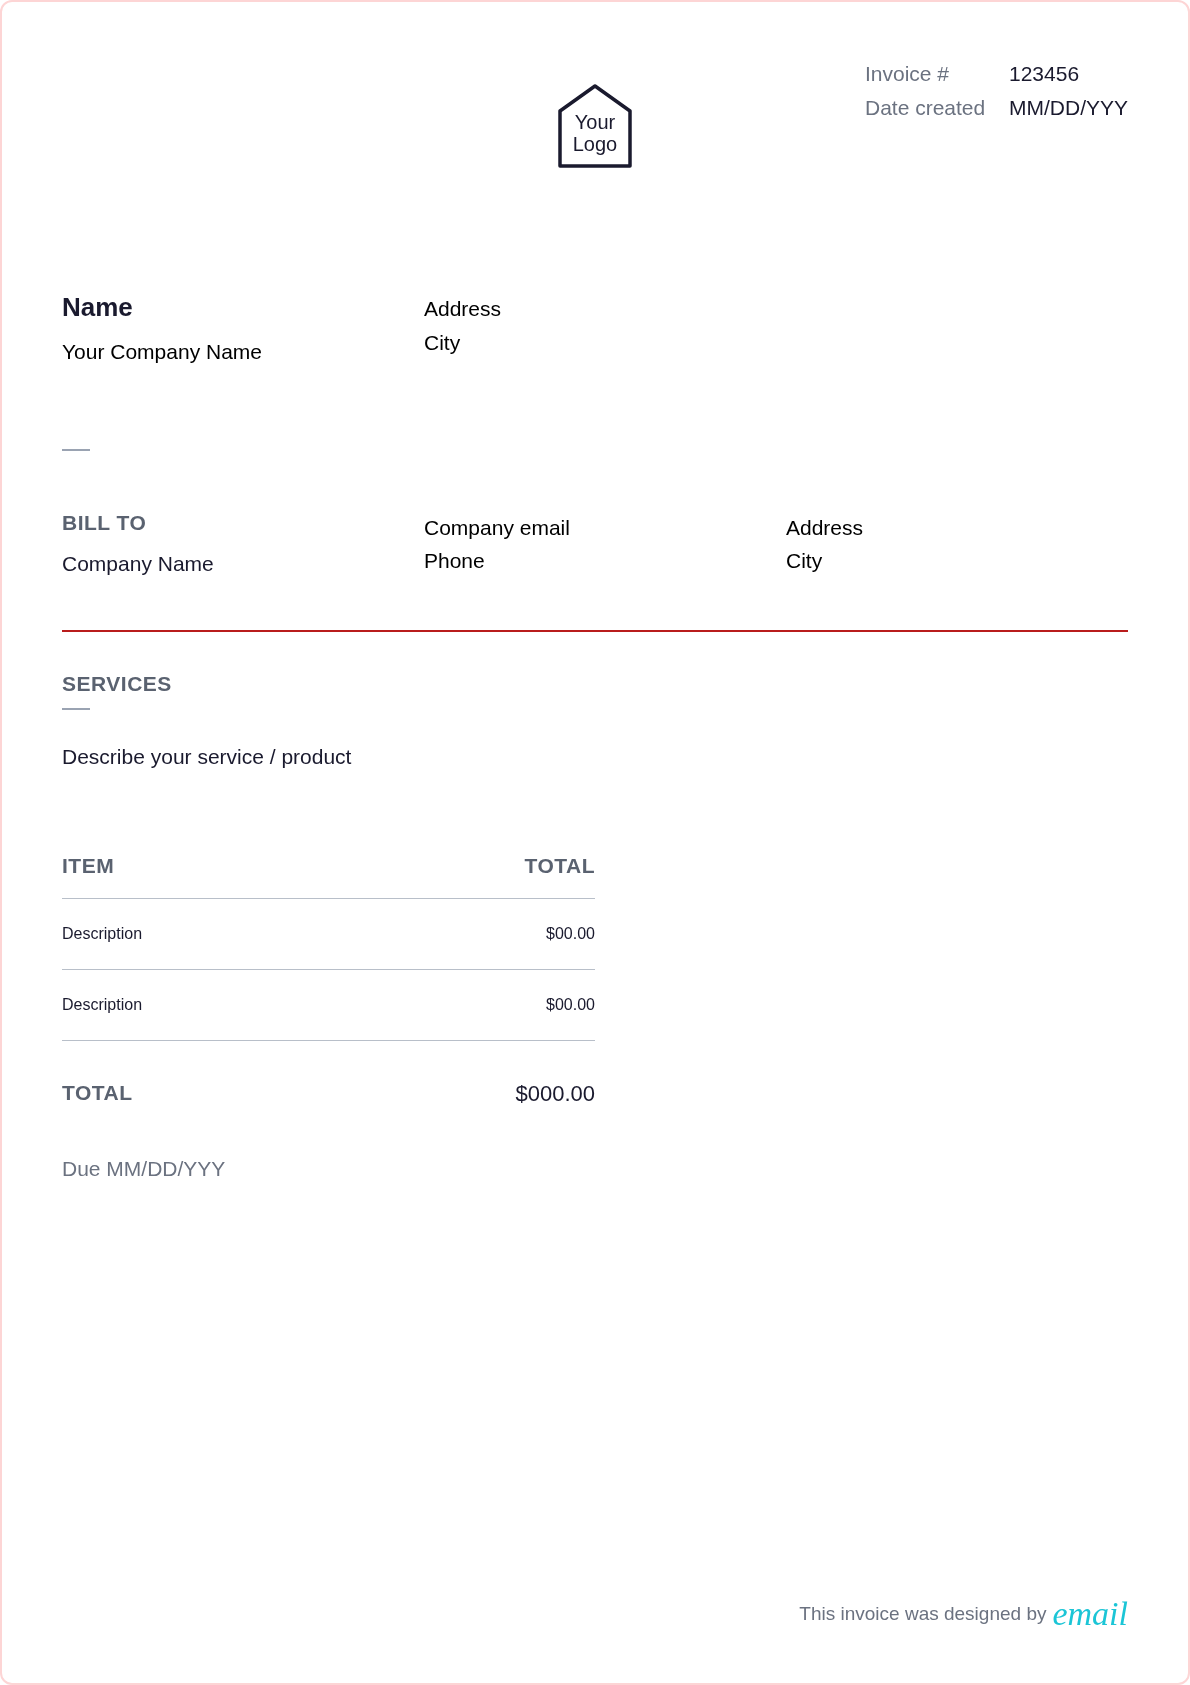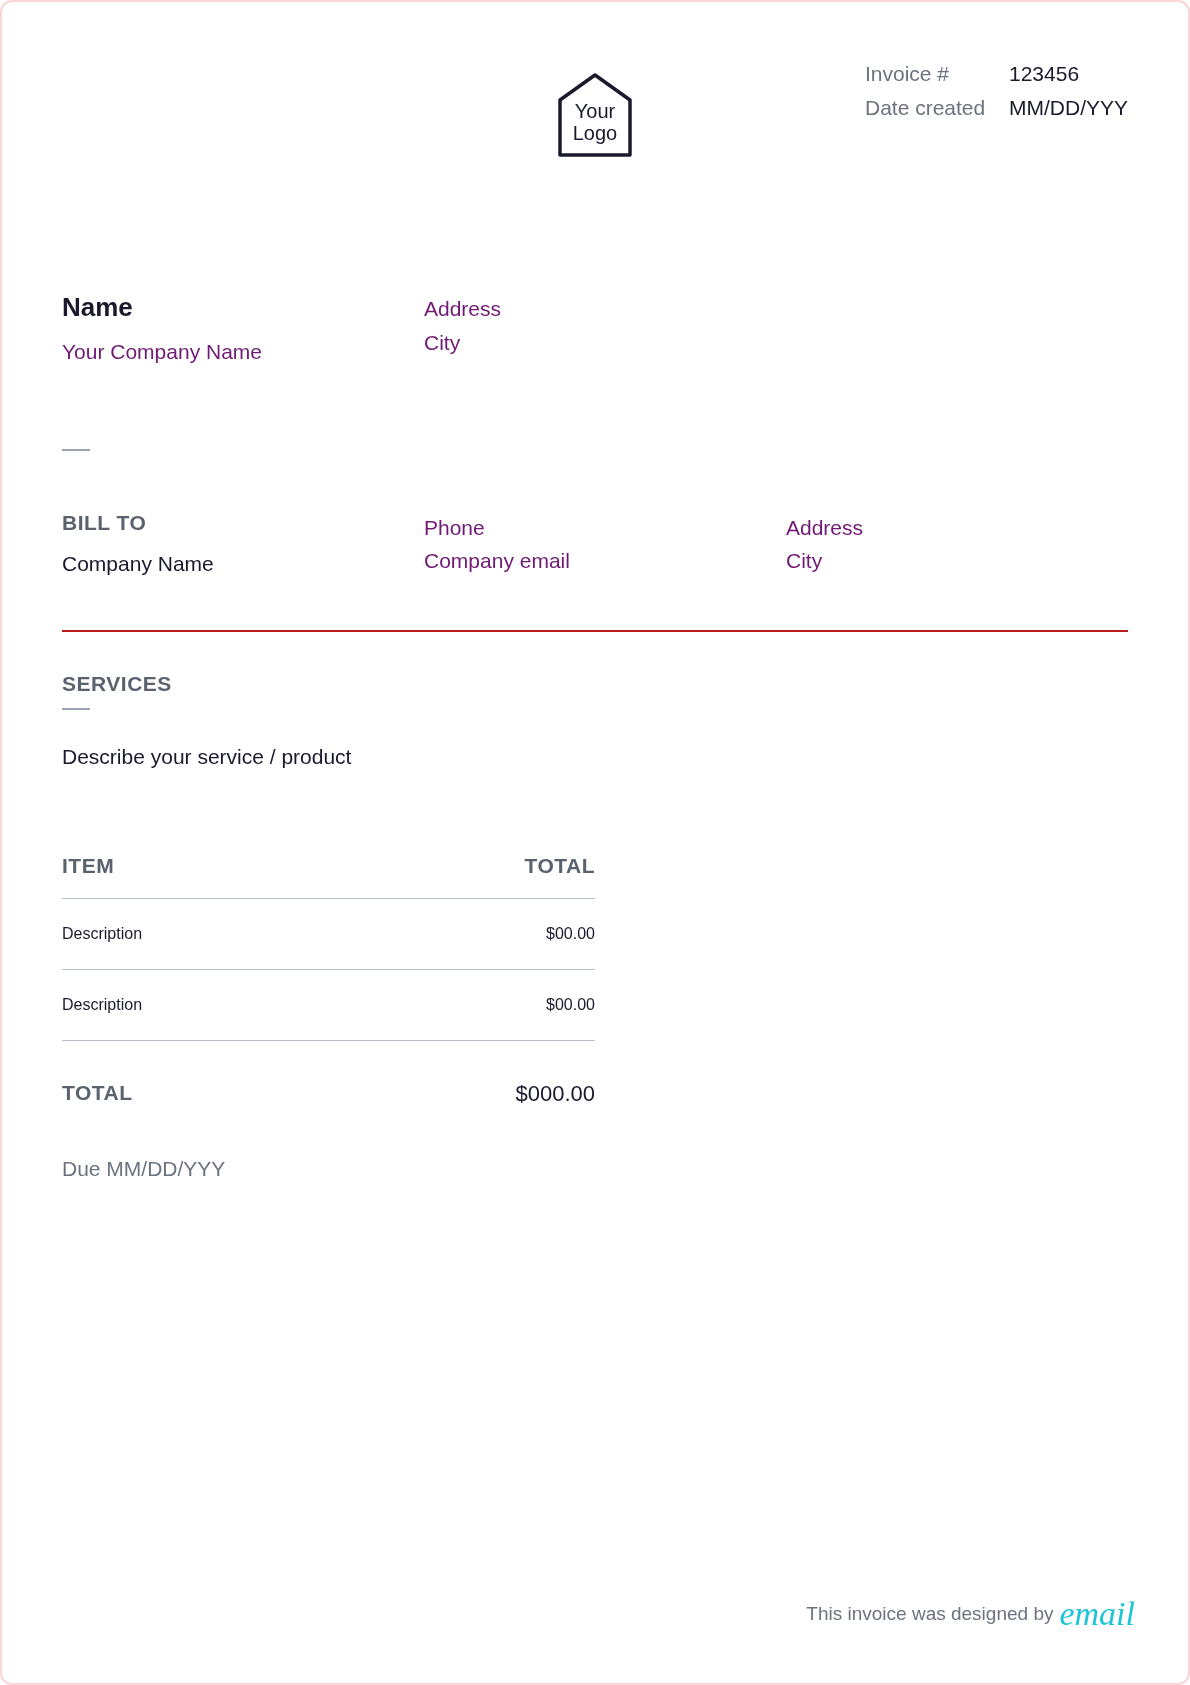--- a/index.html
+++ b/index.html
@@ -22,21 +22,21 @@
       display: flex;
       align-items: flex-start;
       justify-content: flex-end;
       position: relative;
       height: 160px;
     }
     .logo {
       position: absolute;
       left: 50%;
       transform: translateX(-50%);
-      top: 3px;
+      top: 14px;
     }
     .logo svg {
       display: block;
     }
     .invoice-meta {
       text-align: left;
       font-size: 21px;
       color: #5a6270;
     }
     .invoice-meta-row {
@@ -59,21 +59,21 @@
       grid-template-columns: 1fr 1fr 1fr;
       gap: 20px;
     }
     .name-label {
       font-size: 26px;
       font-weight: 700;
       color: #1a1a2e;
       margin-bottom: 12px;
     }
     .muted {
-      color: #701a75;
+      color: #000000;
       font-size: 21px;
       line-height: 1.6;
     }
     .dark-text {
       color: #1a1a2e;
       font-size: 21px;
       line-height: 1.6;
     }
     .dash {
       width: 28px;
@@ -144,21 +144,21 @@
       font-size: 22px;
     }
     .due-date {
       margin-top: 50px;
       color: #6b7280;
       font-size: 21px;
     }
     .footer {
       position: absolute;
       bottom: 50px;
-      right: 53px;
+      right: 60px;
       display: flex;
       align-items: center;
       gap: 6px;
       color: #6b7280;
       font-size: 19px;
     }
     .lili-logo {
       font-family: "Brush Script MT", cursive;
       font-size: 34px;
       color: #1bc5d6;
@@ -202,22 +202,22 @@
 </div>
 
 <div class="dash"></div>
 
 <div class="bill-to-section">
   <div class="bill-to-col">
     <div class="section-heading">BILL TO</div>
     <div class="dark-text">Company Name</div>
   </div>
   <div class="bill-to-col">
+    <div class="muted">Company email</div>
     <div class="muted">Phone</div>
-    <div class="muted">Company email</div>
   </div>
   <div class="bill-to-col">
     <div class="muted">Address</div>
     <div class="muted">City</div>
   </div>
 </div>
 
 <div class="services-section">
   <div class="section-heading">SERVICES</div>
   <div class="short-dash"></div>

